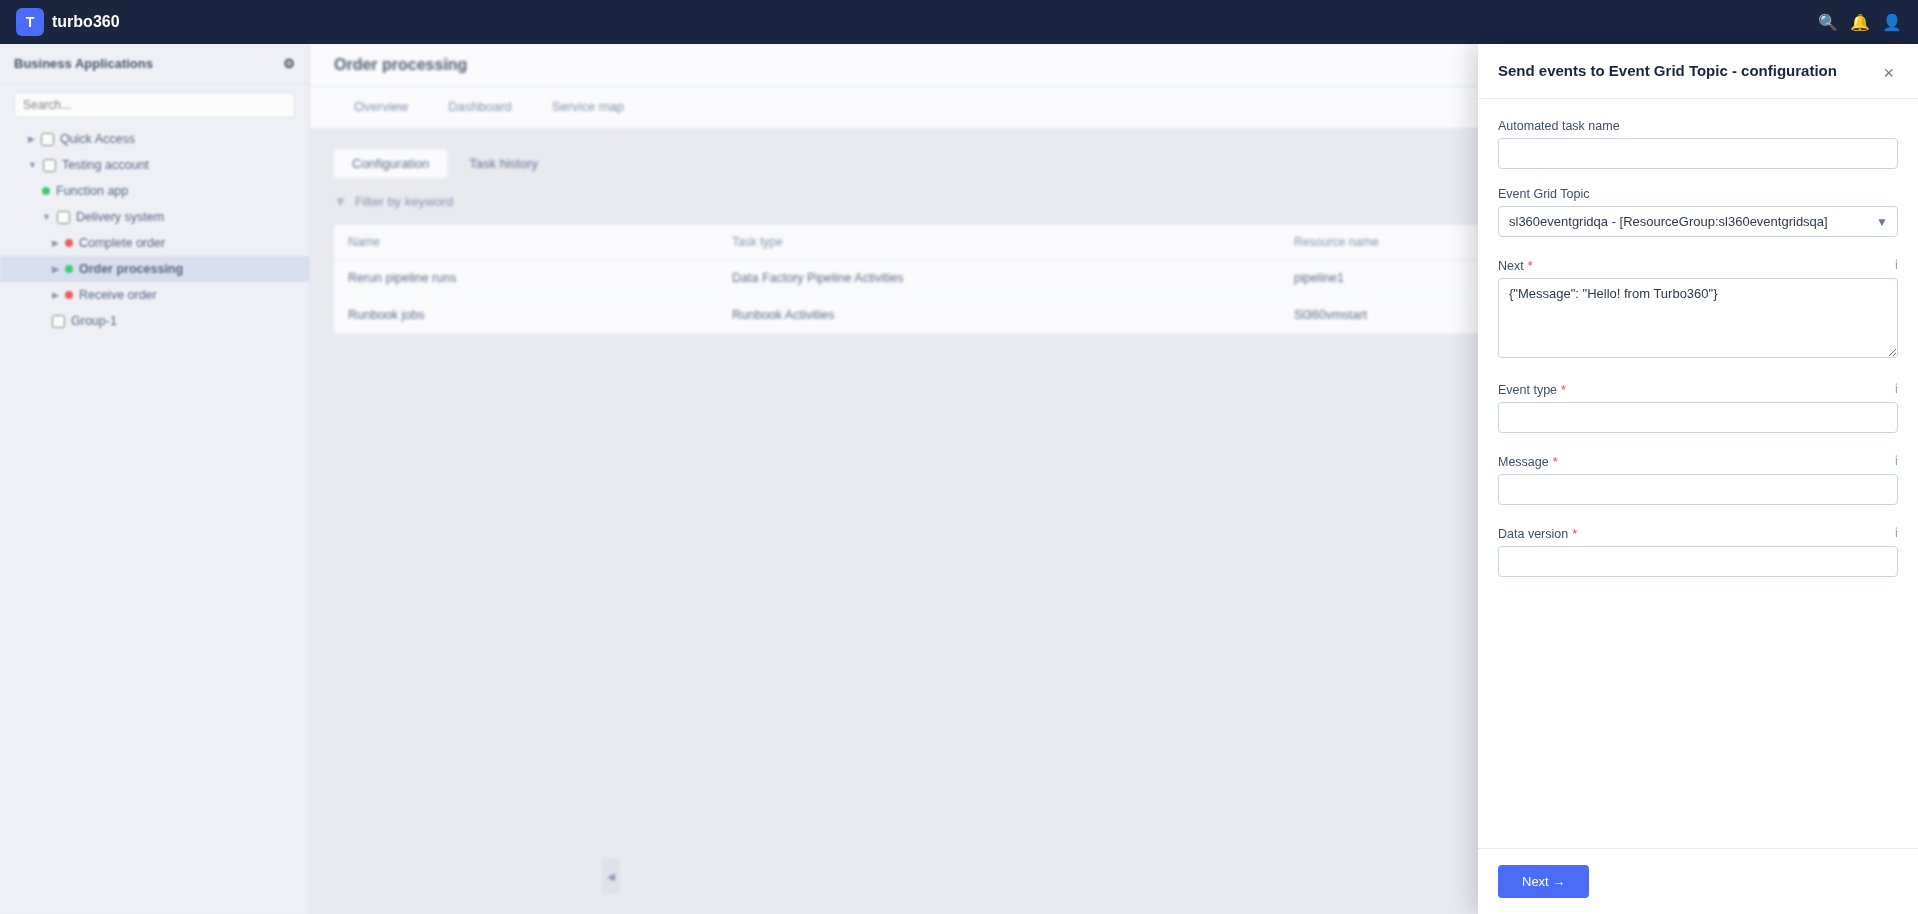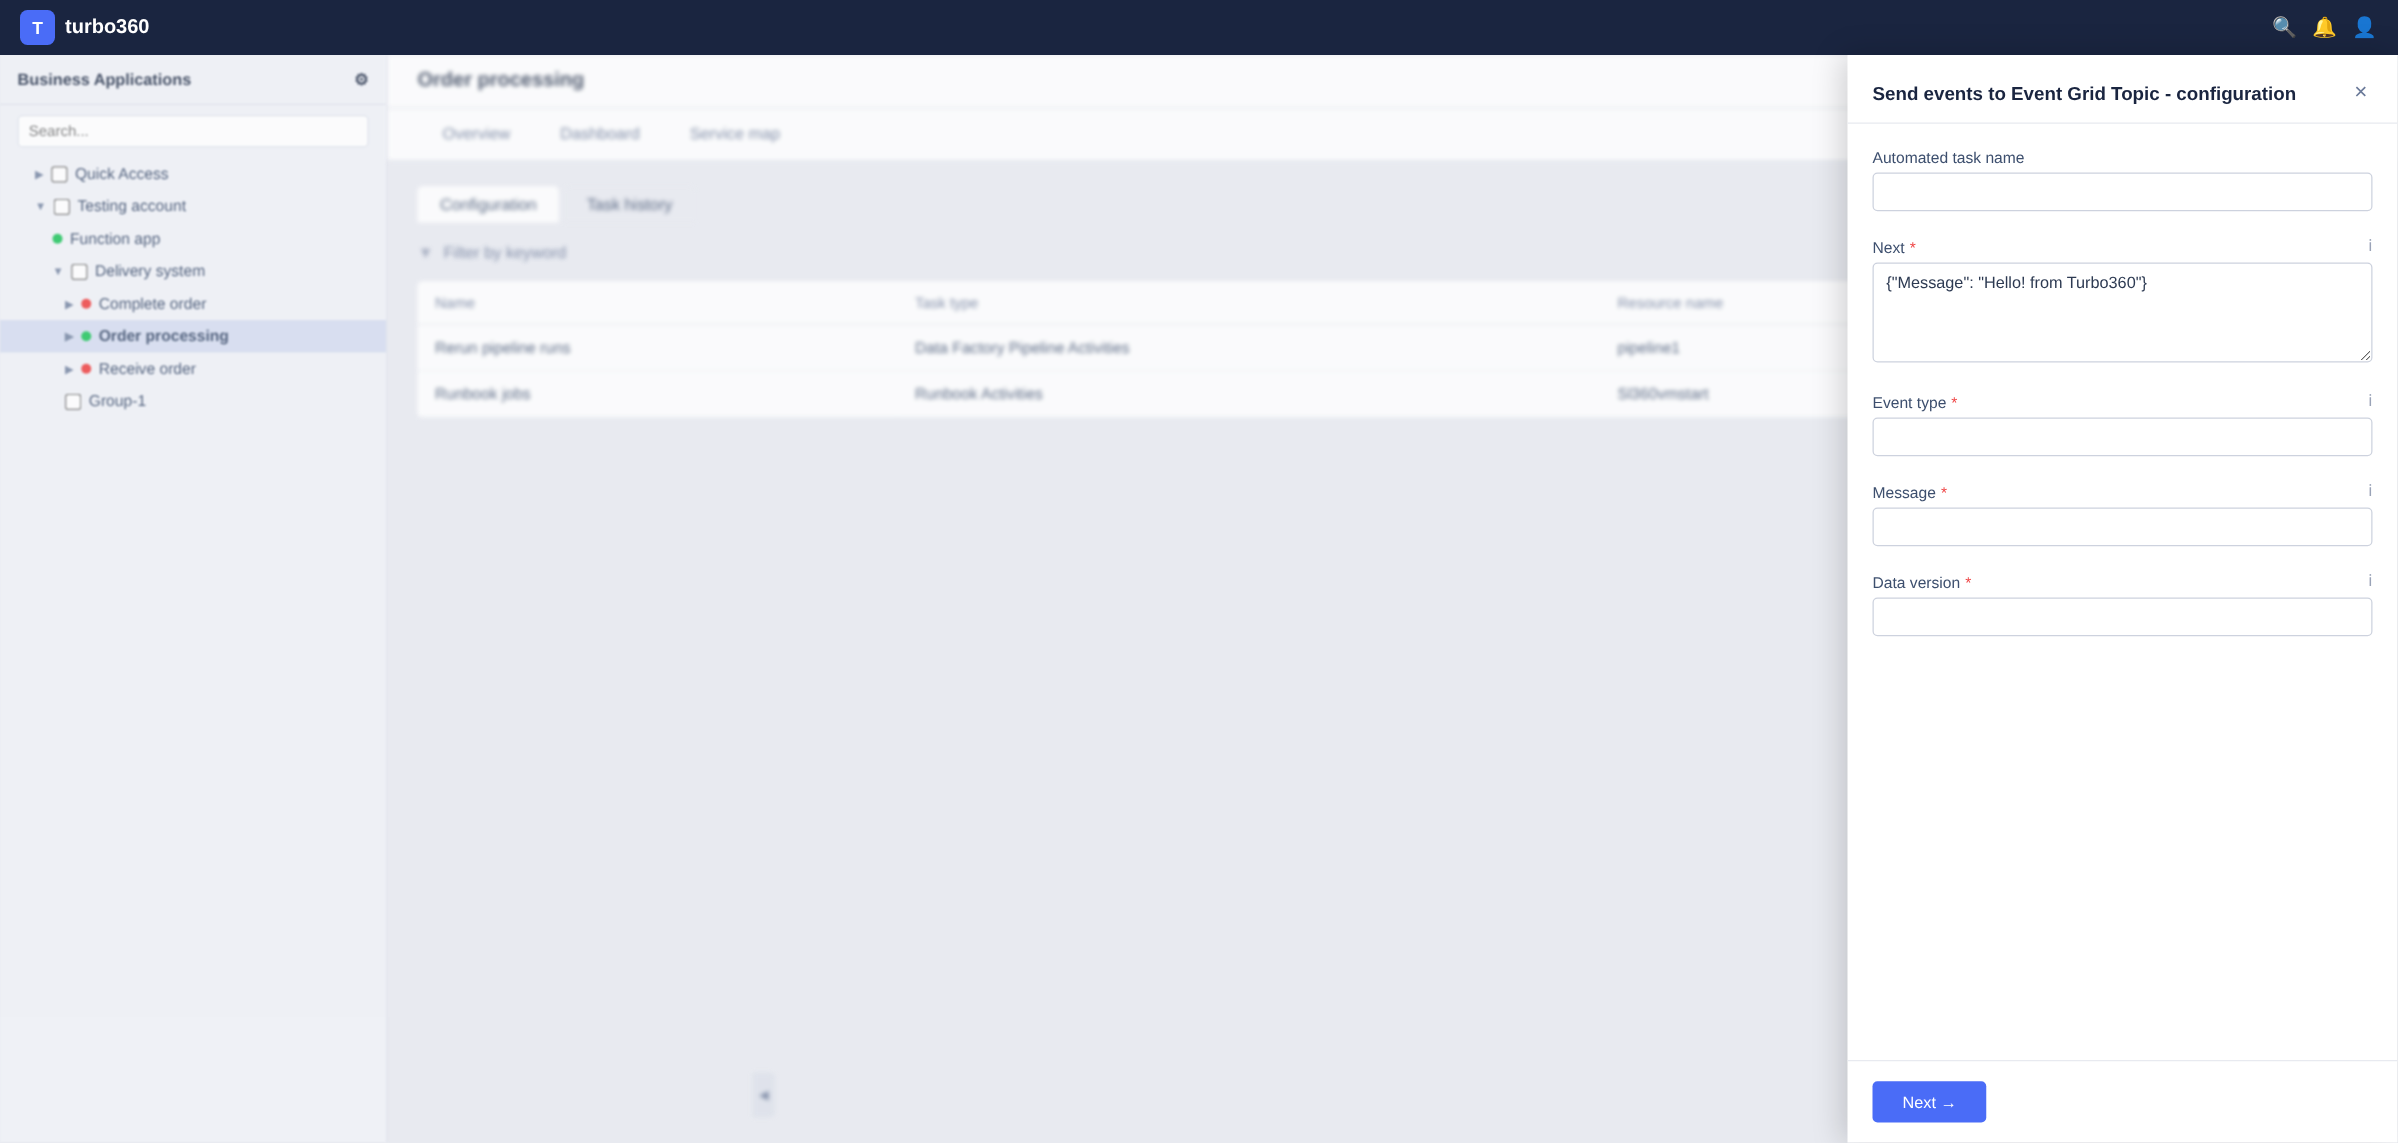--- a/index.html
+++ b/index.html
@@ -145,21 +145,21 @@
       top: 44px; right: 0; bottom: 0;
       width: 440px;
       background: white;
       box-shadow: -4px 0 24px rgba(0,0,0,0.18);
       z-index: 100;
       display: flex; flex-direction: column;
     }
     .modal-header {
       padding: 18px 20px 14px;
       border-bottom: 1px solid #e8eaf0;
-      display: flex; align-items: flex-end; justify-content: space-between;
+      display: flex; align-items: flex-start; justify-content: space-between;
     }
     .modal-title {
       font-size: 15px; font-weight: 600; color: #1a2540;
     }
     .modal-close {
       font-size: 18px; color: #6b7a99; cursor: pointer;
       line-height: 1; padding: 2px 4px;
     }
     .modal-body {
       flex: 1; overflow-y: auto; padding: 20px 20px 0;
@@ -354,20 +354,31 @@
 
   <div class="modal-body">
 
     <div class="form-group">
       <div class="form-label">
         <span>Automated task name</span>
       </div>
       <input class="form-input" type="text" value="" style="">
     </div>
 
+    <div class="form-group">
+      <div class="form-label">
+        <span>Event Grid Topic</span>
+      </div>
+      <div class="form-select-wrapper">
+        <select class="form-select">
+          <option>sl360eventgridqa - [ResourceGroup:sl360eventgridsqa]</option>
+        </select>
+        <span class="form-select-arrow">▼</span>
+      </div>
+    </div>
 
     <div class="form-group">
       <div class="form-label">
         <span>Next</span>
         <span class="required">*</span>
         <span class="info-icon">ℹ</span>
       </div>
       <textarea class="form-textarea" rows="4" style="">{"Message": "Hello! from Turbo360"}</textarea>
     </div>
 

